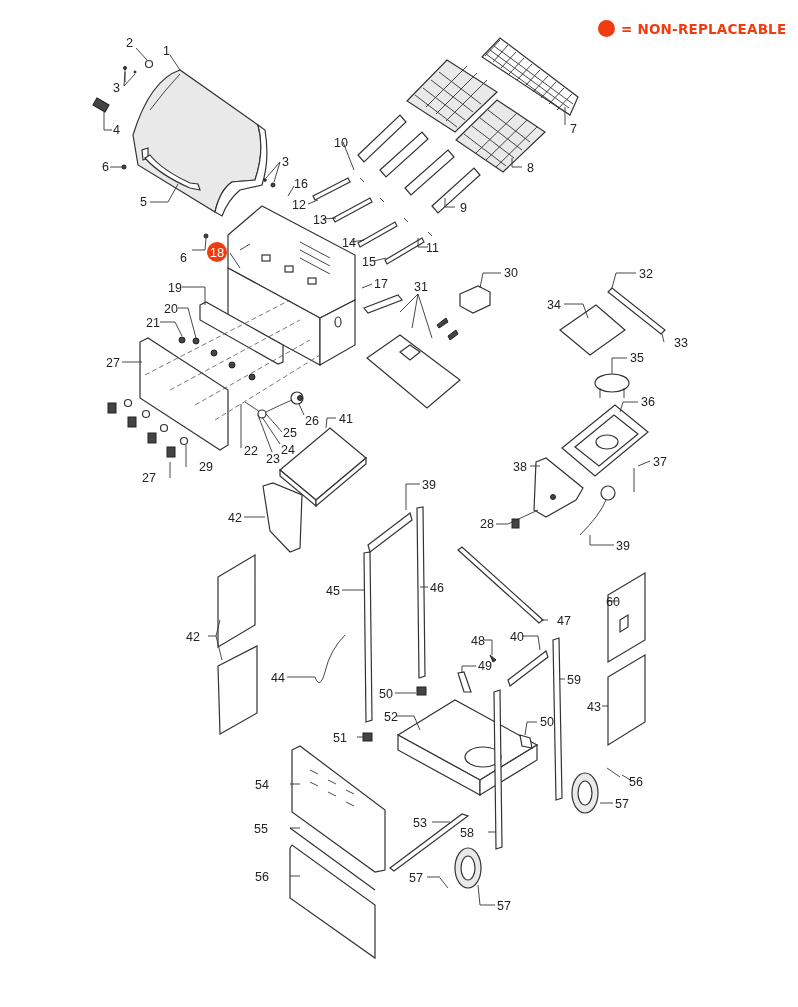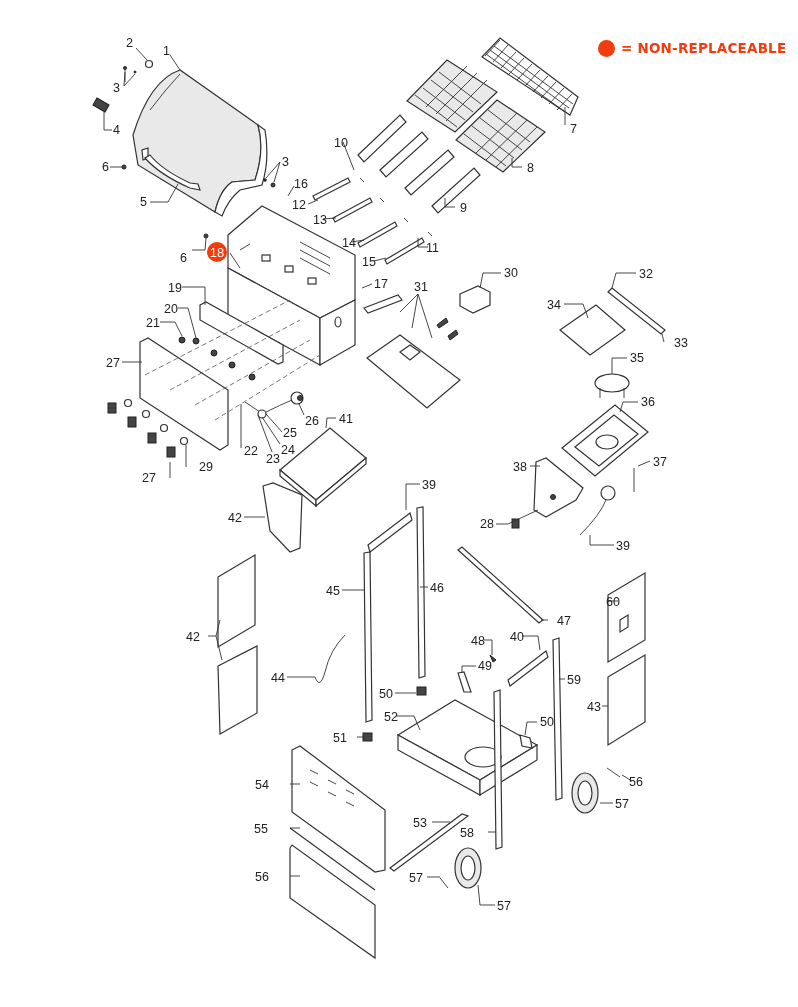--- a/index.html
+++ b/index.html
@@ -1,18 +1,18 @@
 <!DOCTYPE html>
 <html><head>
 <meta charset="utf-8">
 <style>
   html, body { margin: 0; padding: 0; background: #ffffff; }
   body { width: 798px; height: 1007px; position: relative; overflow: hidden;
          font-family: "Liberation Sans", sans-serif; }
-  #legend { position: absolute; left: 598px; top: 20px; display: flex; gap: 6px; margin-top: 20px; }
+  #legend { position: absolute; left: 598px; top: 20px; display: flex; align-items: center; gap: 6px; }
   #legend .dot { width: 17px; height: 17px; border-radius: 50%; background: #f03c0f; display: inline-block; }
   #legend .txt { color: #f03c0f; font-weight: bold; font-size: 13.5px; letter-spacing: 0.2px; font-family: "DejaVu Sans", sans-serif; }
   svg#diagram { position: absolute; left: 0; top: 0; }
   .part { fill: #ffffff; stroke: #333; stroke-width: 1.2; }
   .partg { fill: #e9e9e9; stroke: #333; stroke-width: 1.2; }
   .dark { fill: #444; stroke: #222; stroke-width: 1; }
   .leader { fill: none; stroke: #333; stroke-width: 0.9; }
   .lbl { font-family: "Liberation Sans Narrow", "Liberation Sans", sans-serif; font-size: 12.5px; fill: #222; }
   .nr-circle { fill: #f03c0f; }
   .nr-text { fill: #ffffff; font-family: "Liberation Sans", sans-serif; font-size: 13px; }

